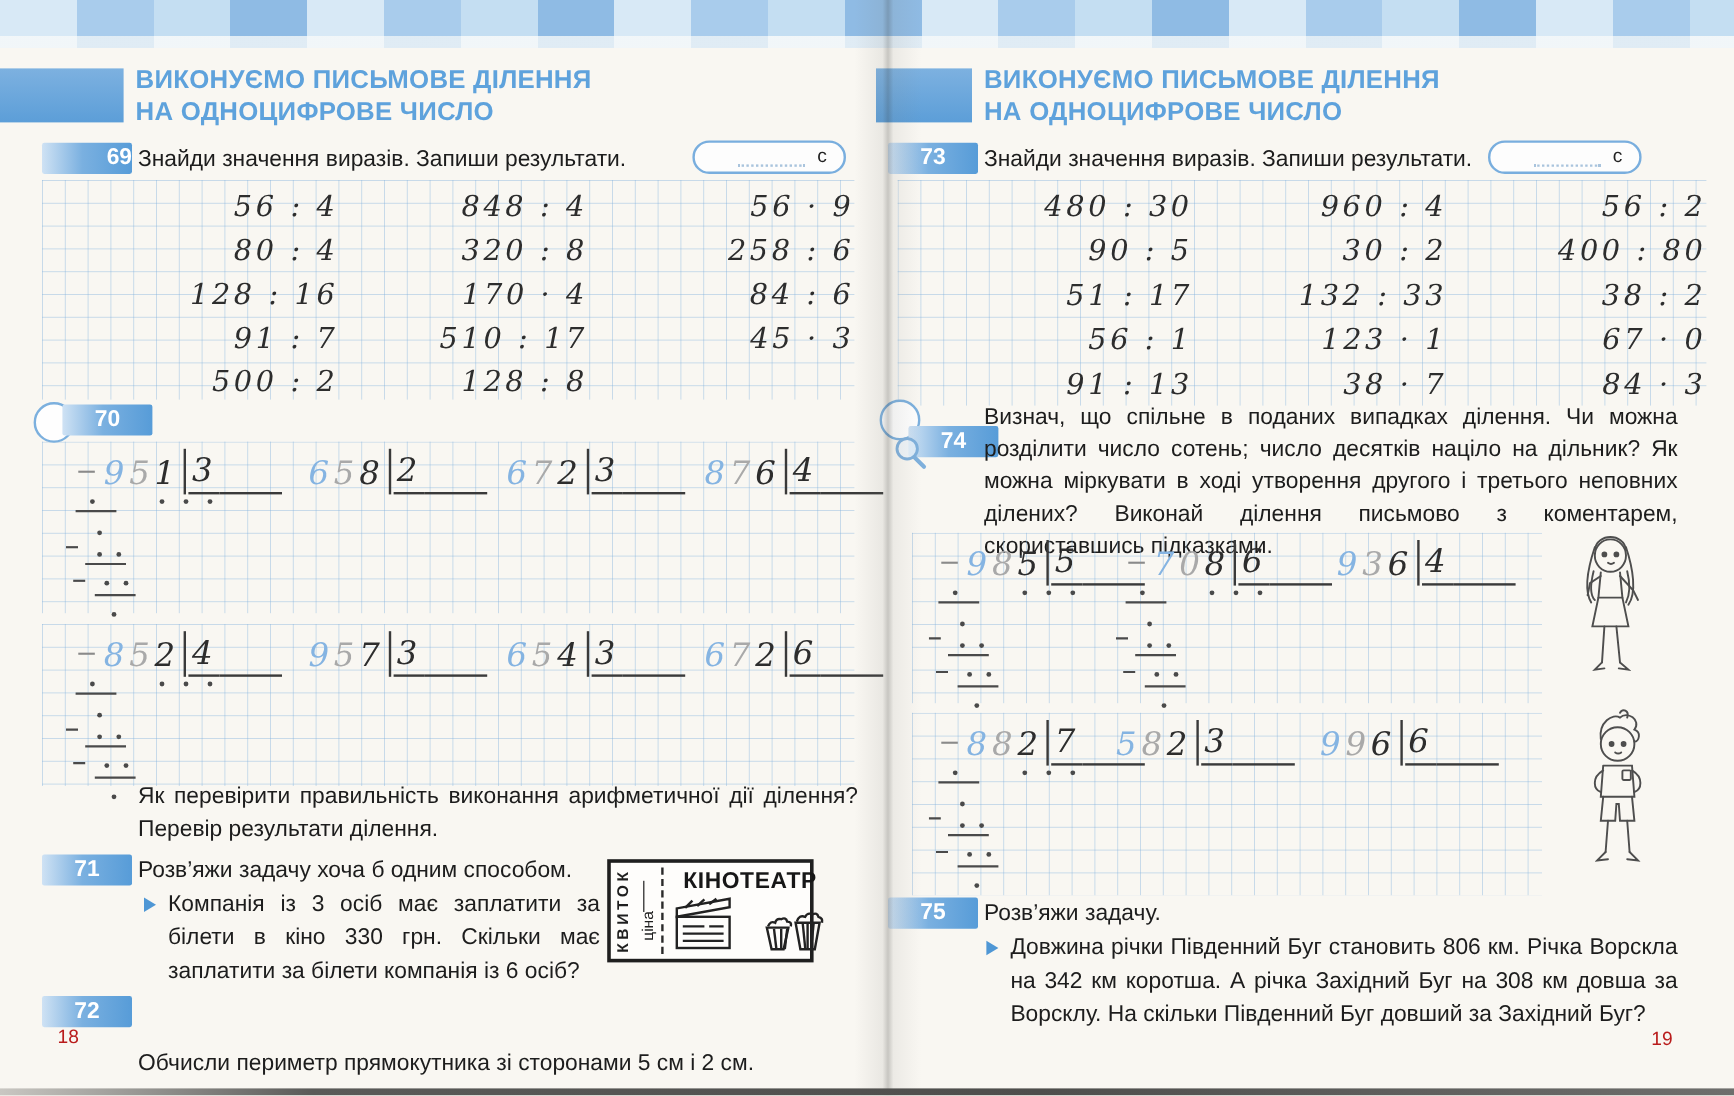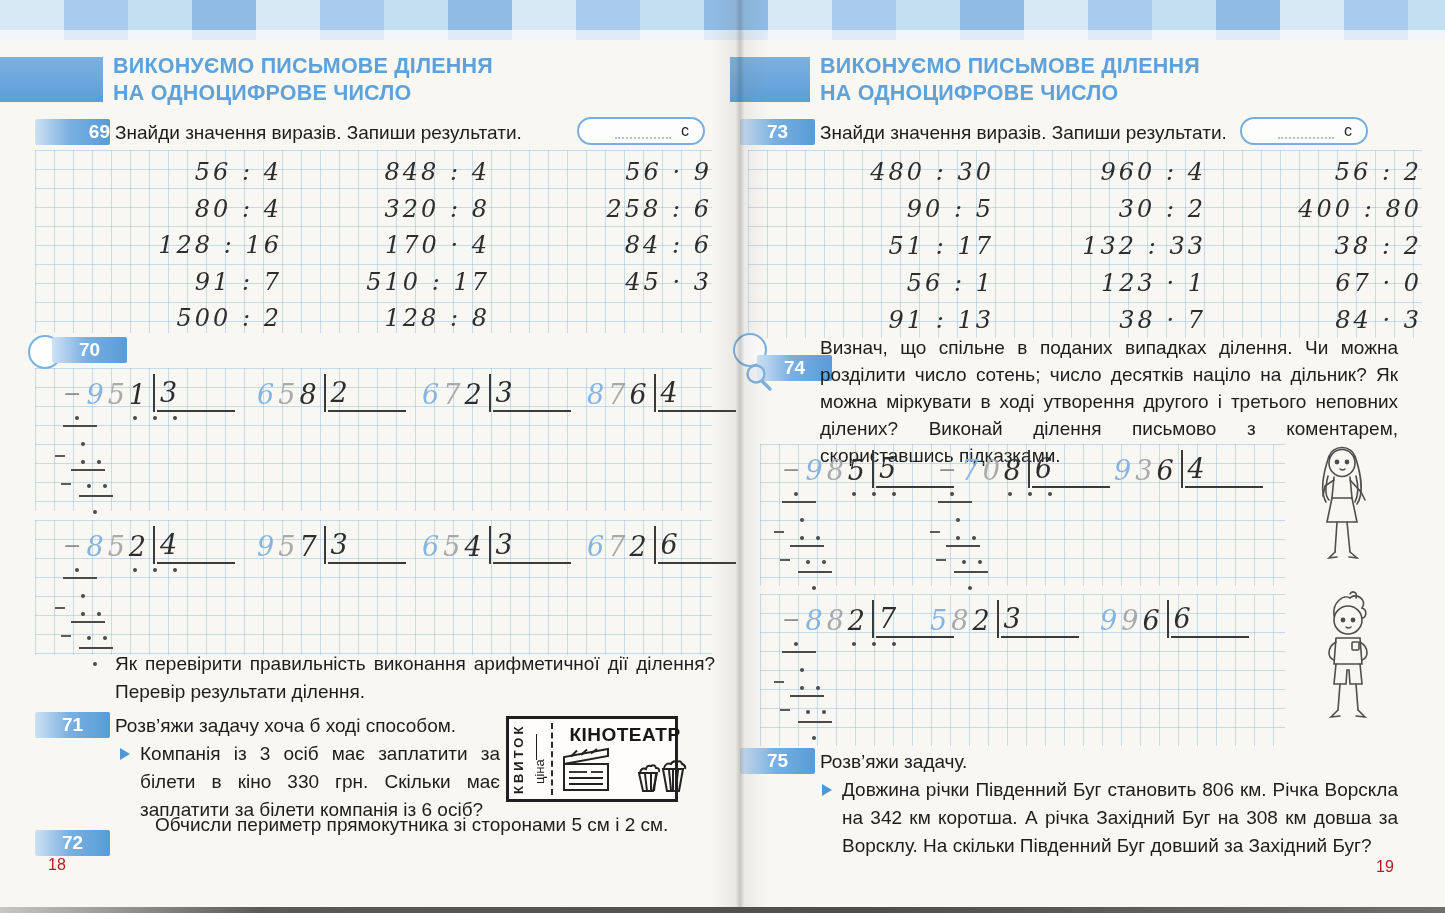--- a/index.html
+++ b/index.html
@@ -212,21 +212,21 @@
         <span class="dg c2">2</span>
         <span class="bar"></span>
         <span class="dvr">6</span>
         <span class="qline"></span>
       </div>
     </div>
 
   <div class="para" style="left:115px;top:650px;width:600px;">Як перевірити правильність виконання арифметичної дії ділення? Перевір результати ділення.</div>
 
   <div class="badge" style="left:35px;top:712px;">71</div>
-  <div class="instr" style="left:115px;top:715px;">Розв’яжи задачу хоча б ході способом.</div>
+  <div class="instr" style="left:115px;top:715px;">Розв’яжи задачу хоча б одним способом.</div>
   <div class="bullet" style="left:120px;top:748px;"></div>
   <div class="para" style="left:140px;top:740px;width:360px;">Компанія із 3 осіб має заплатити за білети в кіно 330 грн. Скільки має заплатити за білети компанія із 6 осіб?</div>
 
   <div class="ticket" style="left:506px;top:716px;width:172px;height:86px;">
     <div class="t-side">КВИТОК</div>
     <div class="t-price">
       <span>ціна</span><span class="t-line"></span>
     </div>
     <div class="t-divider"></div>
     <div class="t-main">
@@ -255,21 +255,21 @@
           <line x1="108" y1="23" x2="110" y2="43"></line>
             <line x1="112" y1="23" x2="112" y2="43"></line>
             <line x1="117" y1="23" x2="115" y2="43"></line>
           <path d="M103 21 q2 -6 7 -4 q2 -4 6 -2 q4 -2 5 2 q4 1 3 5"></path>
         </g>
       </svg>
     </div>
   </div>
 
   <div class="badge" style="left:35px;top:830px;">72</div>
-  <div class="instr" style="left:115px;top:814px;margin-left:40px;">Обчисли периметр прямокутника зі сторонами 5 см і 2 см.</div>
+  <div class="instr" style="left:115px;top:876px;">Обчисли периметр прямокутника зі сторонами 5 см і 2 см.</div>
 
   <div class="pagenum" style="left:48px;top:856px;">18</div>
 
   <div class="hdr-box" style="left:730px;top:57px;width:80px;height:45px;"></div>
   <div class="hdr-text" style="left:820px;top:53px;">
     <div>ВИКОНУЄМО ПИСЬМОВЕ ДІЛЕННЯ</div>
     <div>НА ОДНОЦИФРОВЕ ЧИСЛО</div>
   </div>
 
   <div class="badge" style="left:740px;top:119px;">73</div>

